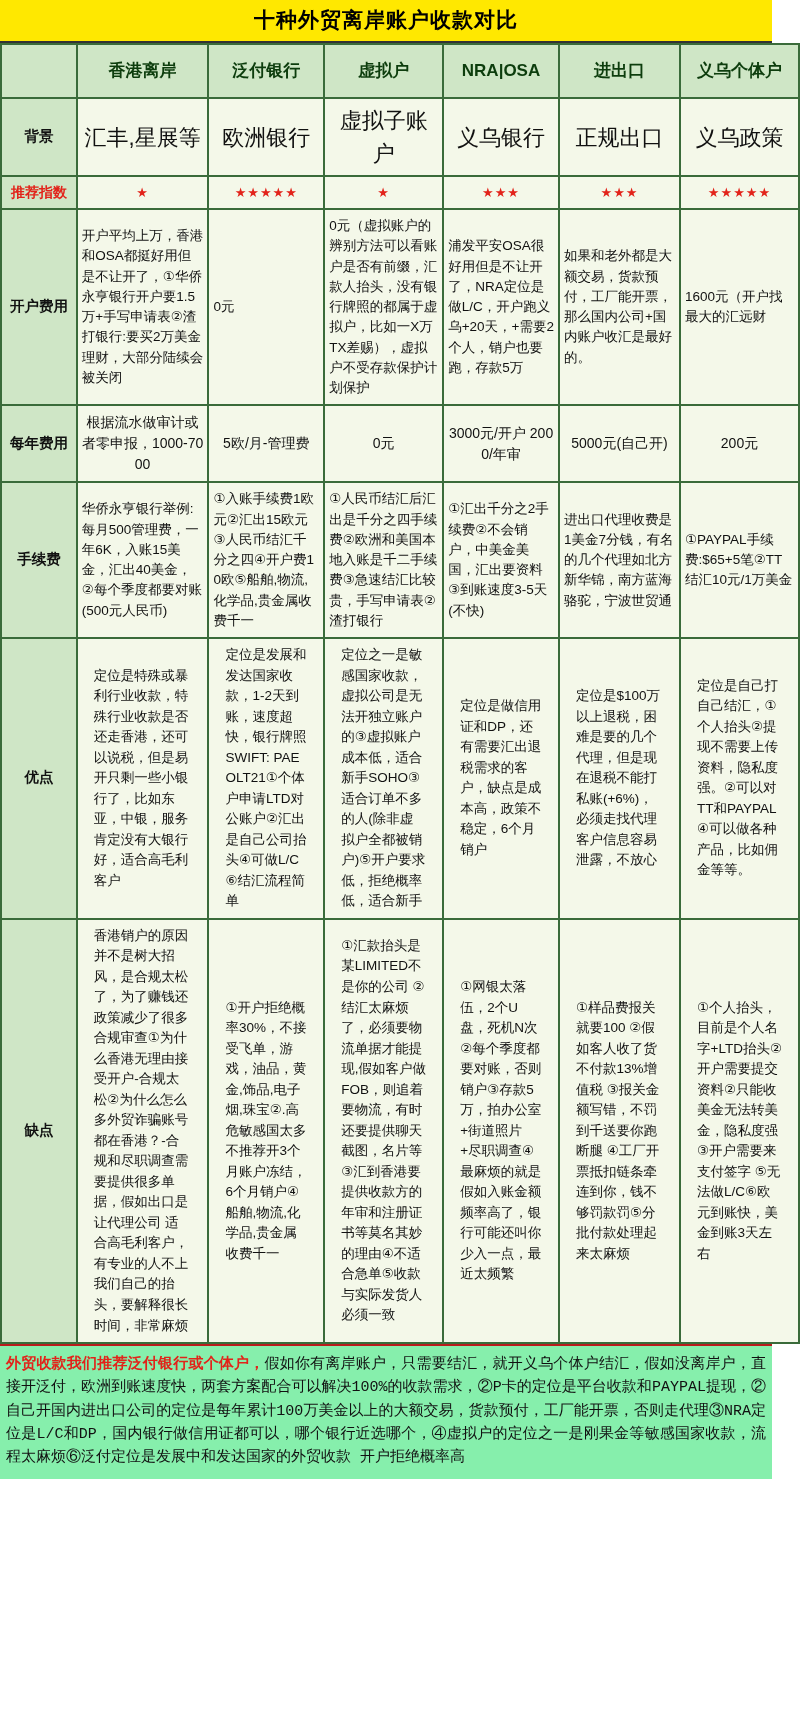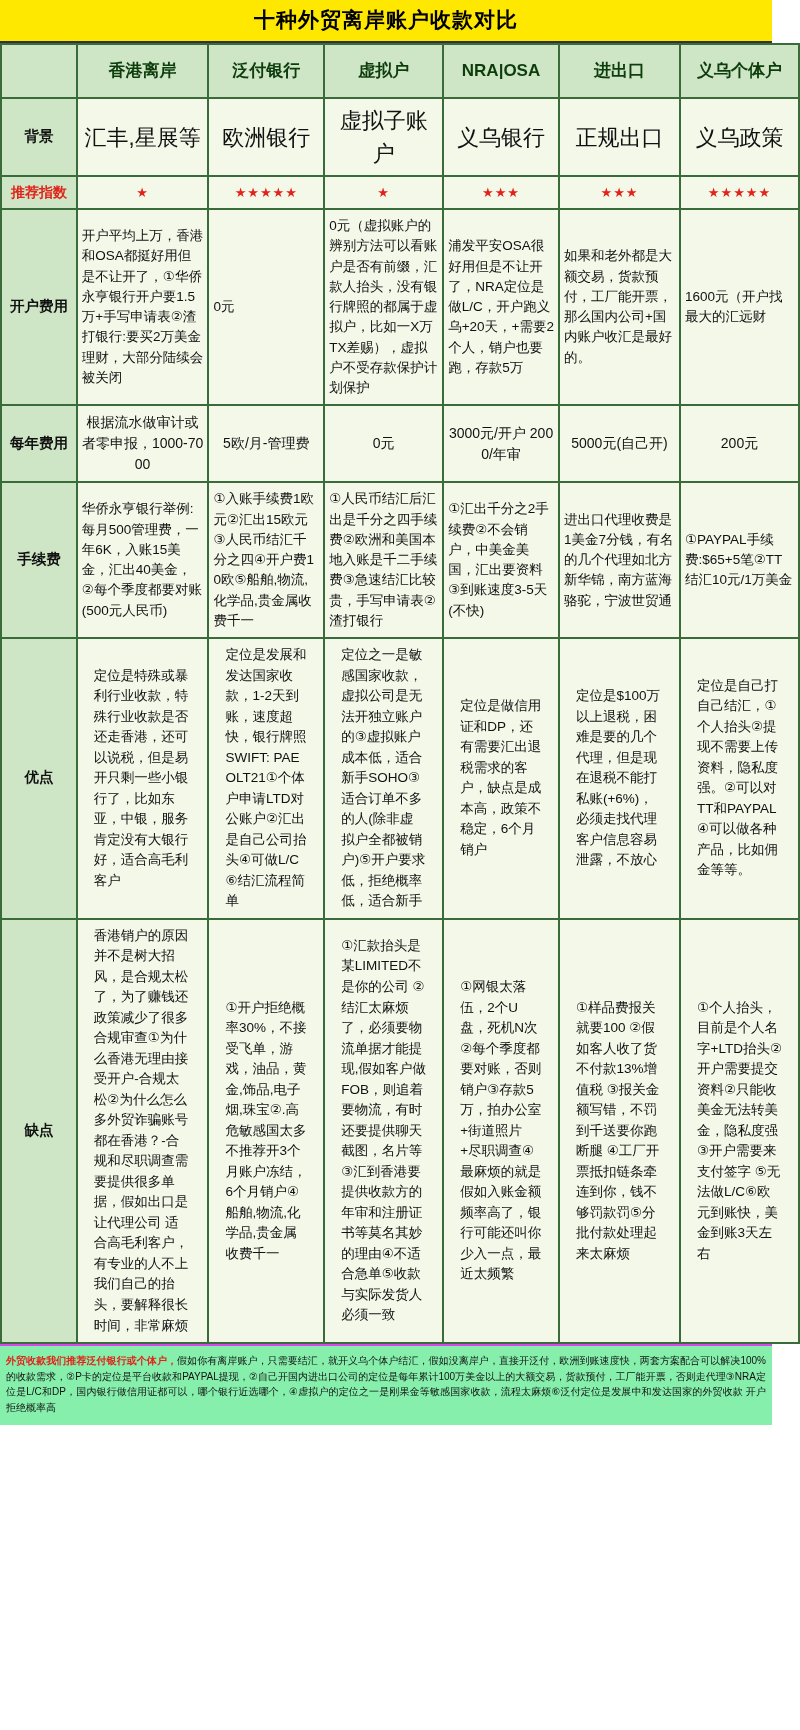--- a/index.html
+++ b/index.html
@@ -88,25 +88,26 @@
   tr.pros td.cell, tr.cons td.cell {
     font-size: 13.5px;
     line-height: 1.52;
     padding: 6px 16px;
     text-align: left;
   }
   .red { color: #e2231a; }
 
   .footer {
     padding: 7px 6px 10px 6px;
-    font-size: 10px;
+    font-size: 15px;
     line-height: 1.55;
     color: #111;
-    border-top: 2px solid #d946ef;
+    border-top: 2px solid #b91c1c;
     text-align: justify;
+    font-family: Liberation Mono, monospace;
   }
   .footer .lead { color: #e2231a; font-weight: bold; }
 </style>
 </head>
 <body>
 
 <div class="page">
 
   <div class="title-bar">
     <span class="title">十种外贸离岸账户收款对比</span>

